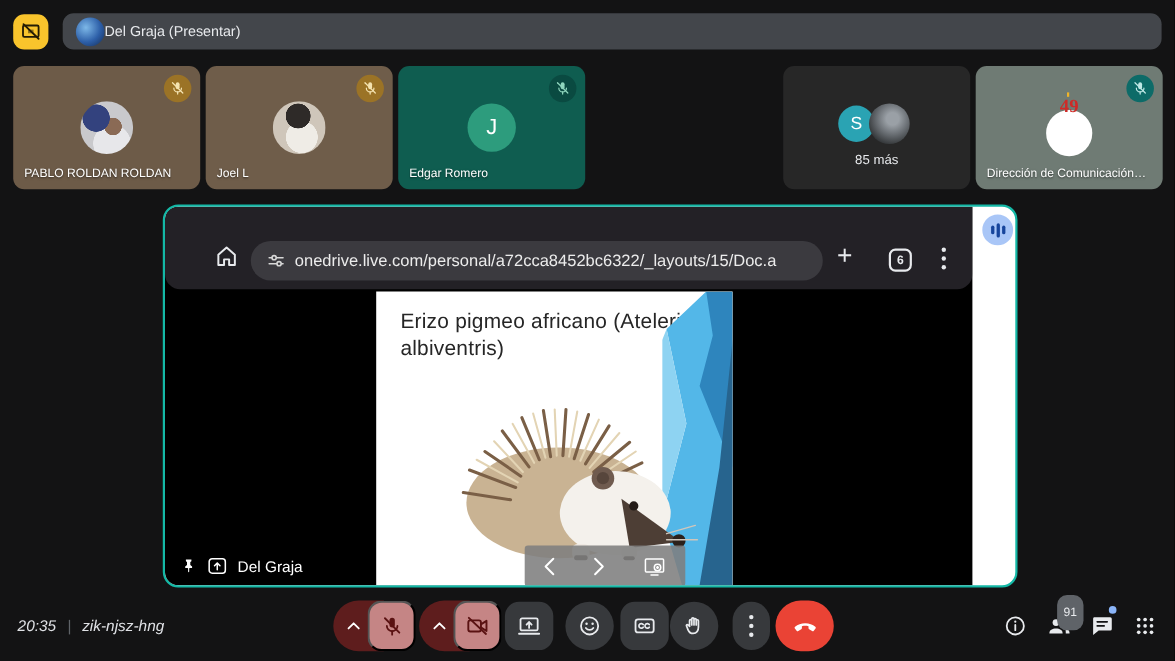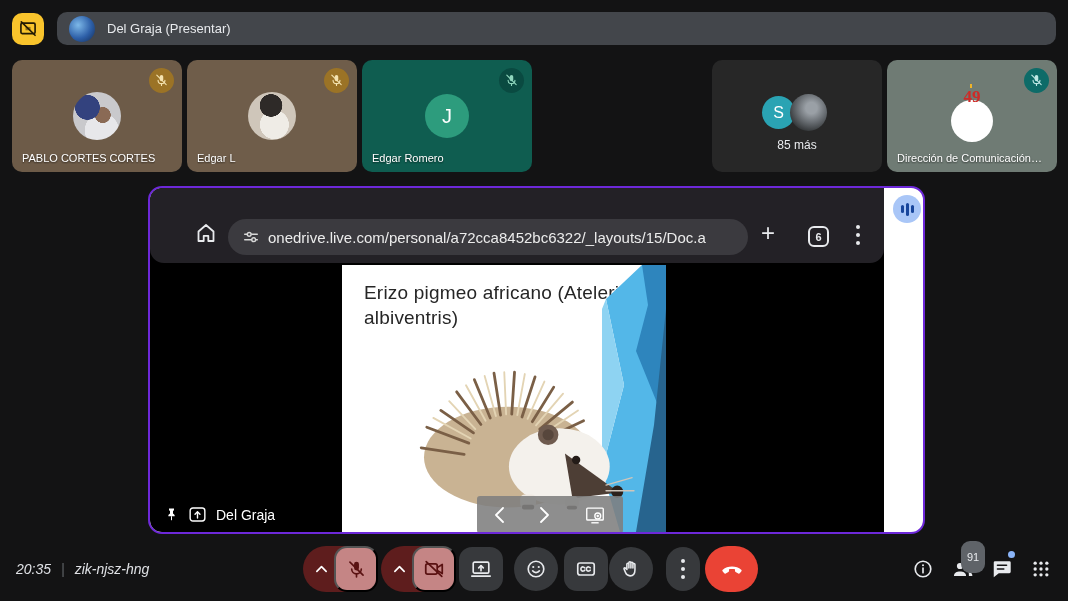--- a/index.html
+++ b/index.html
@@ -6,21 +6,21 @@
   html,body { background:#000; }
   #canvas {
     position:relative; width:1068px; height:601px;
     background:#131314; overflow:hidden;
     font-family:"Liberation Sans", sans-serif; color:#e8eaed;
   }
   
   .paused-btn { position:absolute; left:12px; top:13px; width:32px; height:32px;
     background:#f9c42c; border-radius:10px; display:flex; align-items:center; justify-content:center; }
   .banner { position:absolute; left:57px; top:12px; width:999px; height:33px;
-    background:#43464b; border-radius:10px; display:flex; align-items:center; gap:12px; padding-left:12px; }
+    background:#43464b; border-radius:10px; display:flex; align-items:center; padding-left:12px; }
   .banner-avatar { width:26px; height:26px; border-radius:50%;
     background:radial-gradient(circle at 35% 35%, #7db8e8 0%, #2d5fa8 55%, #122a52 100%); }
   .banner-label { font-size:13px; color:#e8eaed; }
   
   .tile { position:absolute; top:60px; width:170px; height:112px; border-radius:10px; overflow:hidden; }
   .t1 { left:12px;  background:#6d5b48; }
   .t2 { left:187px; background:#6f5d4a; }
   .t3 { left:362px; background:#0f5d50; }
   .t4 { left:537px; background:#3e4d5d; }
   .t5 { left:712px; background:#272727; }
@@ -57,21 +57,21 @@
   .more-label { position:absolute; left:0; right:0; top:78px; text-align:center; font-size:12px; color:#e8eaed; }
   .logo-circle { position:absolute; left:50%; top:40px; transform:translateX(-50%);
     width:42px; height:42px; border-radius:50%; background:#fff; display:flex; flex-direction:column;
     align-items:center; justify-content:center;gap:48px; }
   .logo-49 { color:#cf2a27; font-size:17px; font-weight:bold; line-height:1;
     font-family:"Liberation Serif", serif; position:relative; }
   .logo-49::before { content:""; position:absolute; left:6px; top:-4px; width:2px; height:4px; background:#f0b428; }
   .logo-line { width:22px; height:2px; background:#cf2a27; margin-top:2px; }
   
   .present-tile { position:absolute; left:148px; top:186px; width:777px; height:348px;
-    background:#fff; border:2px solid #6d28d9; border-radius:14px; overflow:hidden; }
+    background:#fff; border:2px solid #14b8a6; border-radius:14px; overflow:hidden; }
   .share-dark { position:absolute; left:0; top:0; width:734px; height:344px; background:#000;
     border-radius:11px 0 0 11px; overflow:hidden; }
   .chrome-bar { position:absolute; left:0; top:0; width:100%; height:75px; background:#232126;
     border-radius:11px 0 14px 14px; }
   .home-icon { position:absolute; left:44px; top:33px; color:#e8eaed; }
   .url-pill { position:absolute; left:78px; top:31px; width:520px; height:36px; background:#3b3a3f;
     border-radius:18px; display:flex; align-items:center; gap:8px; padding:0 14px; }
   .url-text { font-size:15px; color:#ececec; white-space:nowrap; overflow:hidden; }
   .plus-icon { position:absolute; left:611px; top:33px; font-size:24px; line-height:24px; color:#e8eaed; font-weight:300; }
   .tab-counter { position:absolute; left:658px; top:38px; width:21px; height:21px;
@@ -149,36 +149,36 @@
     <div class="mic-badge badge-amber">
       <svg width="15" height="15" viewBox="0 0 24 24">
           <g stroke="currentColor" stroke-width="1.8" fill="none" stroke-linecap="round">
             <rect x="9.2" y="3" width="5.6" height="10" rx="2.8" fill="currentColor" stroke="none"></rect>
             <path d="M6.5 11.5a5.5 5.5 0 0 0 11 0"></path>
             <line x1="12" y1="17" x2="12" y2="20"></line>
             <line x1="4.5" y1="3.5" x2="19.5" y2="18.5"></line>
           </g>
         </svg>
     </div>
-    <div class="tile-name">PABLO CORTES CORTES</div>
+    <div class="tile-name">PABLO ROLDAN ROLDAN</div>
   </div>
 
   <div class="tile t2">
     <div class="avatar-photo av-iris"></div>
     <div class="mic-badge badge-amber">
       <svg width="15" height="15" viewBox="0 0 24 24">
           <g stroke="currentColor" stroke-width="1.8" fill="none" stroke-linecap="round">
             <rect x="9.2" y="3" width="5.6" height="10" rx="2.8" fill="currentColor" stroke="none"></rect>
             <path d="M6.5 11.5a5.5 5.5 0 0 0 11 0"></path>
             <line x1="12" y1="17" x2="12" y2="20"></line>
             <line x1="4.5" y1="3.5" x2="19.5" y2="18.5"></line>
           </g>
         </svg>
     </div>
-    <div class="tile-name">Edgar L</div>
+    <div class="tile-name">Joel L</div>
   </div>
 
   <div class="tile t3">
     <div class="initial-circle">J</div>
     <div class="mic-badge badge-green">
       <svg width="15" height="15" viewBox="0 0 24 24">
           <g stroke="currentColor" stroke-width="1.8" fill="none" stroke-linecap="round">
             <rect x="9.2" y="3" width="5.6" height="10" rx="2.8" fill="currentColor" stroke="none"></rect>
             <path d="M6.5 11.5a5.5 5.5 0 0 0 11 0"></path>
             <line x1="12" y1="17" x2="12" y2="20"></line>

